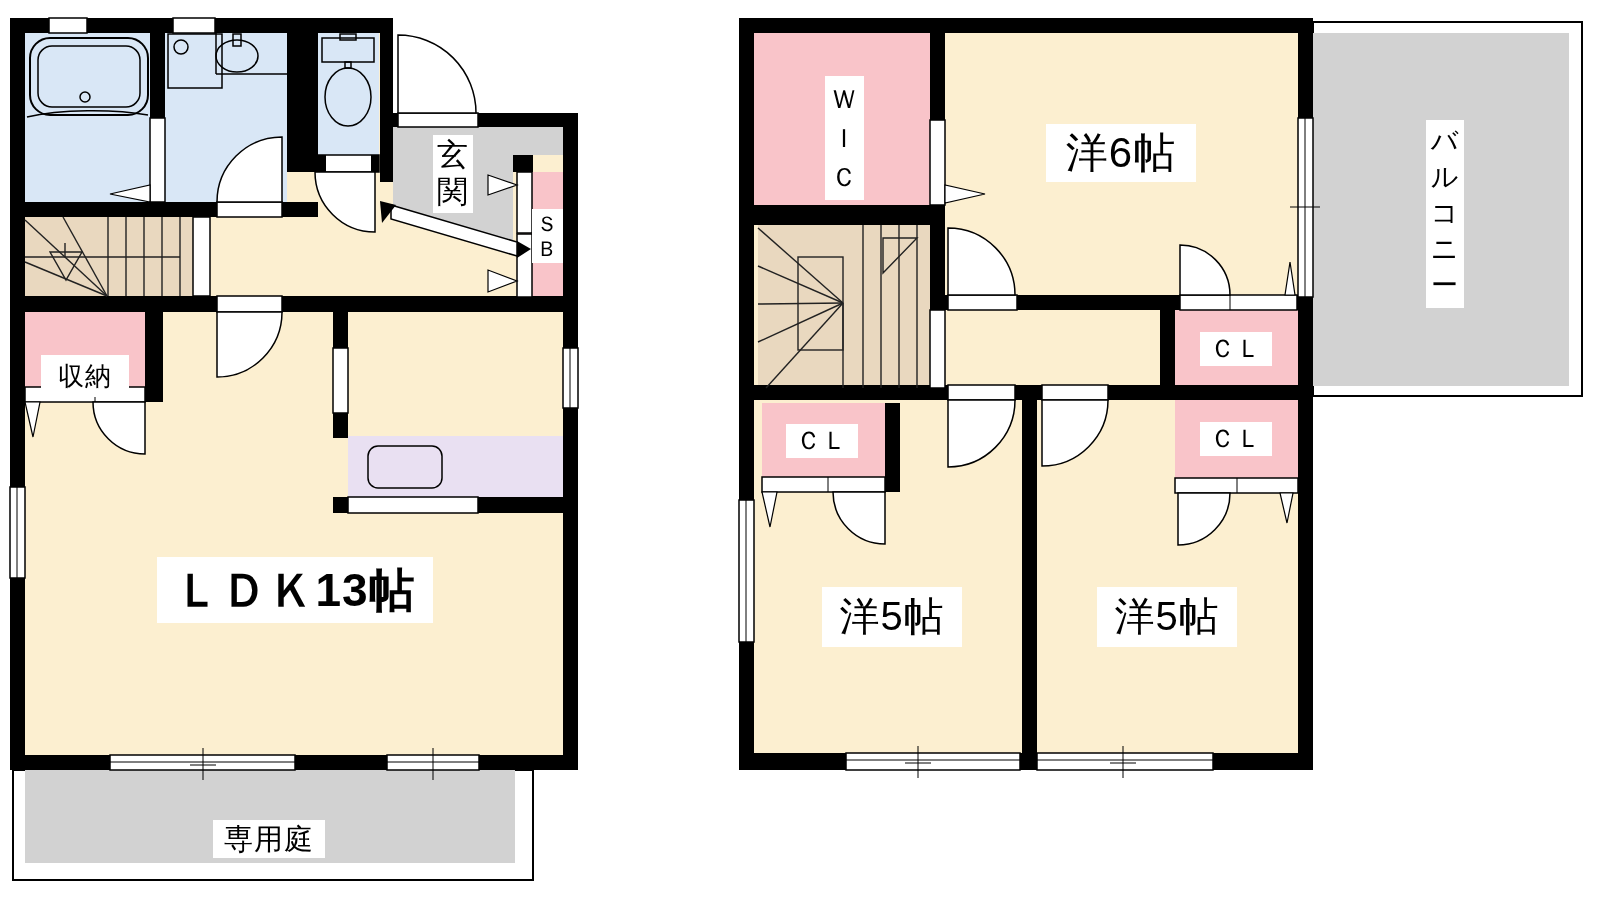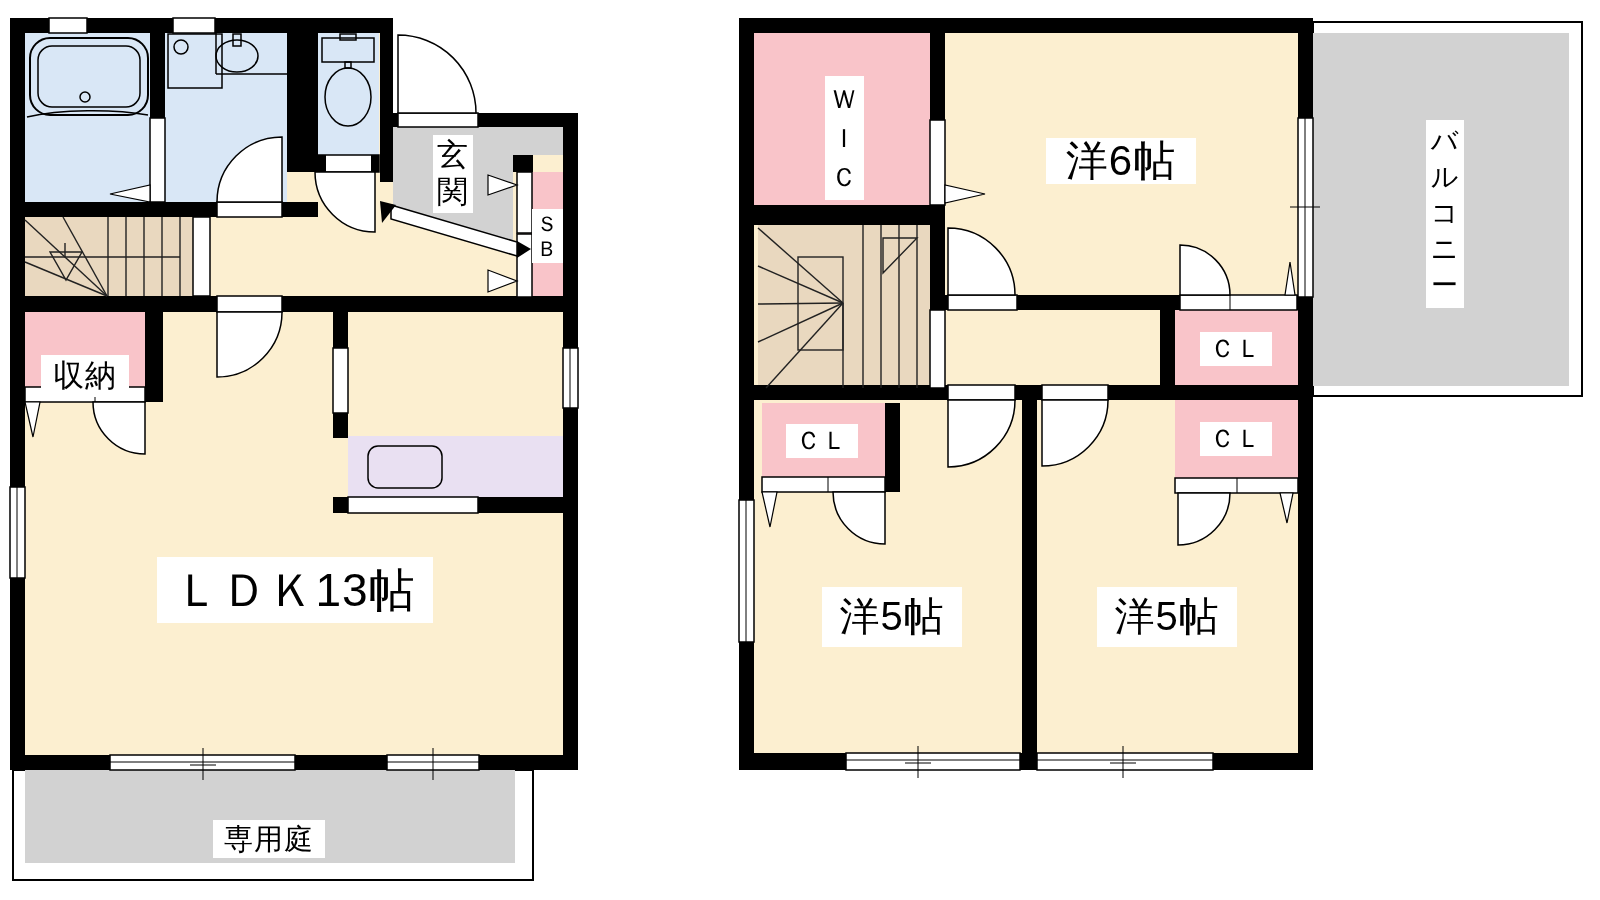--- a/index.html
+++ b/index.html
@@ -8,27 +8,27 @@
     font-family:"Liberation Sans","DejaVu Sans",sans-serif;
     overflow:hidden;
   }
   #plan-svg { position:absolute; left:0; top:0; }
   .rlabel {
     position:absolute; background:#ffffff; color:#000;
     display:flex; align-items:center; justify-content:center;
     text-align:center; white-space:pre-line; line-height:1.18;
     font-weight:500; letter-spacing:1px;
   }
-  .lbl-ldk      { left:157px; top:557px; width:276px; height:66px; font-size:46px; }
+  .lbl-ldk      { left:157px; top:557px; width:276px; height:66px; font-size:46px;font-weight:bold; }
   .lbl-garden   { left:213px; top:796px; width:112px; height:38px; font-size:29px;margin-top:24px; }
   .lbl-genkan   { left:433px; top:135px; width:40px;  height:78px; font-size:31px; }
-  .lbl-shuunou  { left:41px;  top:355px; width:88px;  height:42px; font-size:31px; }
+  .lbl-shuunou  { left:41px;  top:355px; width:88px;  height:42px; font-size:26px; }
   .lbl-sb       { left:532px; top:209px; width:31px;  height:54px; font-size:21px; line-height:1.2; }
   .lbl-wic      { left:825px; top:76px;  width:39px;  height:124px; font-size:26px; line-height:1.5; }
-  .lbl-yo6      { left:1046px;top:138px; width:150px; height:46px; font-size:42px; }
+  .lbl-yo6      { left:1046px;top:124px; width:150px; height:58px; font-size:42px; }
   .lbl-yo5l     { left:822px; top:587px; width:140px; height:60px; font-size:40px; }
   .lbl-yo5r     { left:1097px;top:587px; width:140px; height:60px; font-size:40px; }
   .lbl-cl-left  { left:786px; top:424px; width:72px;  height:34px; font-size:25px; }
   .lbl-cl-top   { left:1200px;top:332px; width:72px;  height:34px; font-size:25px; }
   .lbl-cl-bot   { left:1200px;top:422px; width:72px;  height:34px; font-size:25px; }
   .lbl-balcony  { left:1426px;top:120px; width:38px;  height:188px; font-size:27px; line-height:1.33; }
 </style>
 </head>
 <body>
 

